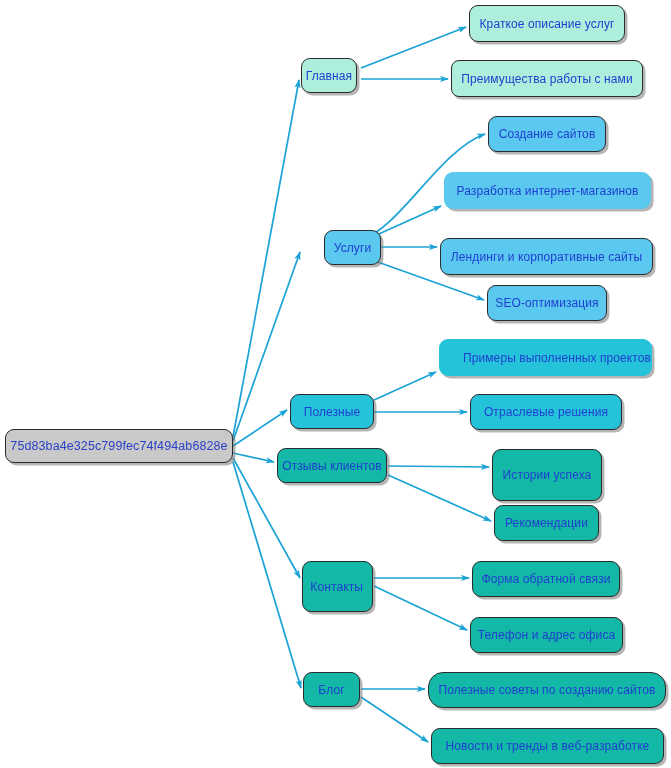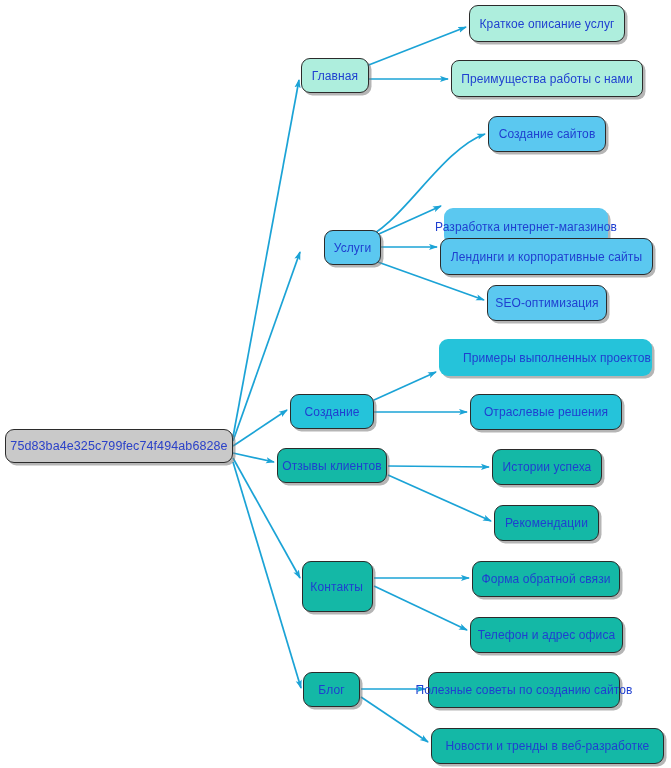--- a/index.html
+++ b/index.html
@@ -105,79 +105,79 @@
 
       <path d="M361,689 L425,689"></path>
       <path d="M361,697 L428,742"></path>
     </g>
   </svg>
 
   <div class="node root bordered shadowed" style="left:5px; top:429px; width:228px; height:34px;">
     <span>75d83ba4e325c799fec74f494ab6828e</span>
   </div>
 
-  <div class="node mint bordered shadowed" style="left:301px; top:58px; width:68px; height:35px;">
+  <div class="node mint bordered shadowed" style="left:301px; top:58px; width:56px; height:35px;">
     <span>Главная</span>
   </div>
   <div class="node mint bordered shadowed" style="left:469px; top:5px; width:156px; height:37px;">
     <span>Краткое описание услуг</span>
   </div>
   <div class="node mint bordered shadowed" style="left:451px; top:60px; width:192px; height:37px;border-radius:8px;">
     <span>Преимущества работы с нами</span>
   </div>
 
   <div class="node skyblue bordered shadowed" style="left:303px; top:230px; width:57px; height:35px;margin-left:21px;">
     <span>Услуги</span>
   </div>
   <div class="node skyblue bordered shadowed" style="left:488px; top:116px; width:118px; height:36px;">
     <span>Создание сайтов</span>
   </div>
-  <div class="node skyblue shadowed" style="left:444px; top:172px; width:164px; height:37px;margin-top:36px;">
+  <div class="node skyblue shadowed" style="left:444px; top:172px; width:207px; height:37px;">
     <span>Разработка интернет-магазинов</span>
   </div>
   <div class="node skyblue bordered shadowed" style="left:440px; top:228px; width:213px; height:37px;margin-top:10px;">
     <span>Лендинги и корпоративные сайты</span>
   </div>
   <div class="node skyblue bordered shadowed" style="left:487px; top:285px; width:120px; height:36px;">
     <span>SEO-оптимизация</span>
   </div>
 
   <div class="node cyan bordered shadowed" style="left:290px; top:394px; width:84px; height:35px;">
-    <span>Создание</span>
+    <span>Полезные</span>
   </div>
   <div class="node cyan shadowed" style="left:439px; top:339px; width:213px; height:37px;padding-left:32px;">
     <span>Примеры выполненных проектов</span>
   </div>
   <div class="node cyan bordered shadowed" style="left:470px; top:394px; width:152px; height:36px;">
     <span>Отраслевые решения</span>
   </div>
 
   <div class="node lightblue bordered shadowed" style="left:277px; top:448px; width:110px; height:35px;">
     <span>Отзывы клиентов</span>
   </div>
-  <div class="node lightblue bordered shadowed" style="left:492px; top:449px; width:110px; height:36px;">
+  <div class="node lightblue bordered shadowed" style="left:492px; top:449px; width:110px; height:52px;">
     <span>Истории успеха</span>
   </div>
   <div class="node lightblue bordered shadowed" style="left:494px; top:505px; width:105px; height:36px;">
     <span>Рекомендации</span>
   </div>
 
   <div class="node lightblue bordered shadowed" style="left:302px; top:561px; width:71px; height:51px;justify-content:flex-end;">
     <span>Контакты</span>
   </div>
   <div class="node lightblue bordered shadowed" style="left:472px; top:561px; width:148px; height:36px;border-radius:9px;">
     <span>Форма обратной связи</span>
   </div>
   <div class="node lightblue bordered shadowed" style="left:470px; top:617px; width:153px; height:36px;">
     <span>Телефон и адрес офиса</span>
   </div>
 
   <div class="node lightblue bordered shadowed" style="left:303px; top:672px; width:57px; height:35px;">
     <span>Блог</span>
   </div>
-  <div class="node lightblue bordered shadowed" style="left:428px; top:672px; width:192px; height:36px;">
+  <div class="node lightblue bordered shadowed" style="left:428px; top:672px; width:238px; height:36px;border-radius:15px;">
     <span>Полезные советы по созданию сайтов</span>
   </div>
   <div class="node lightblue bordered shadowed" style="left:431px; top:728px; width:233px; height:36px;">
     <span>Новости и тренды в веб-разработке</span>
   </div>
 
 </div>
 
 </body></html>

